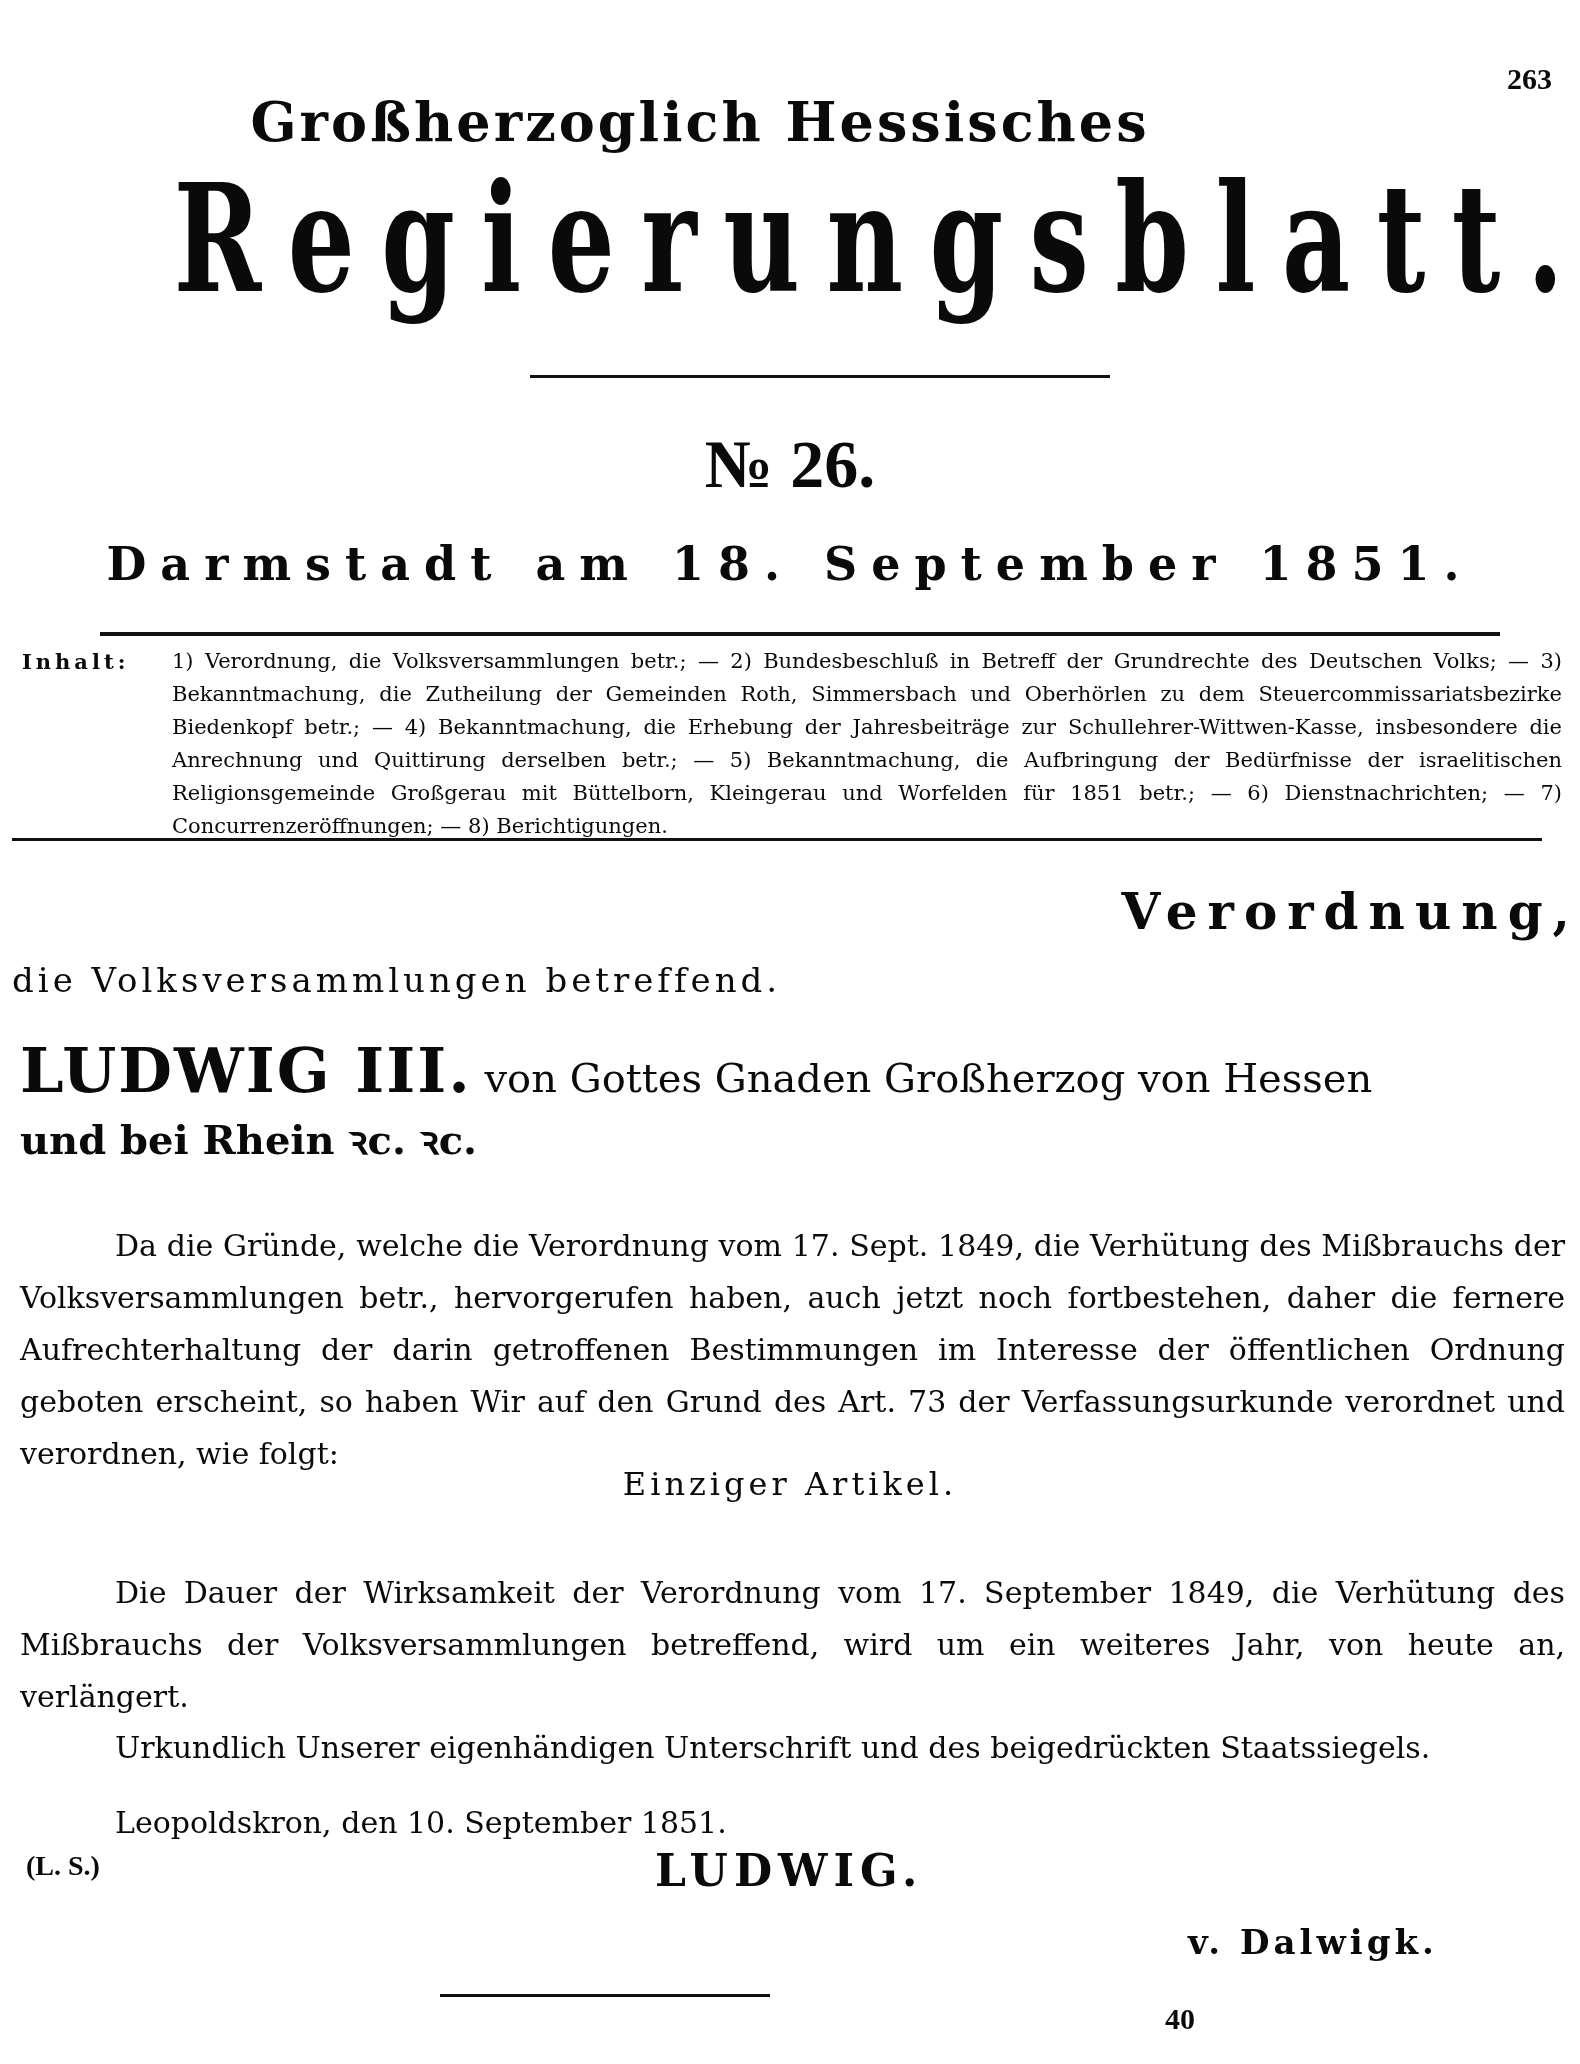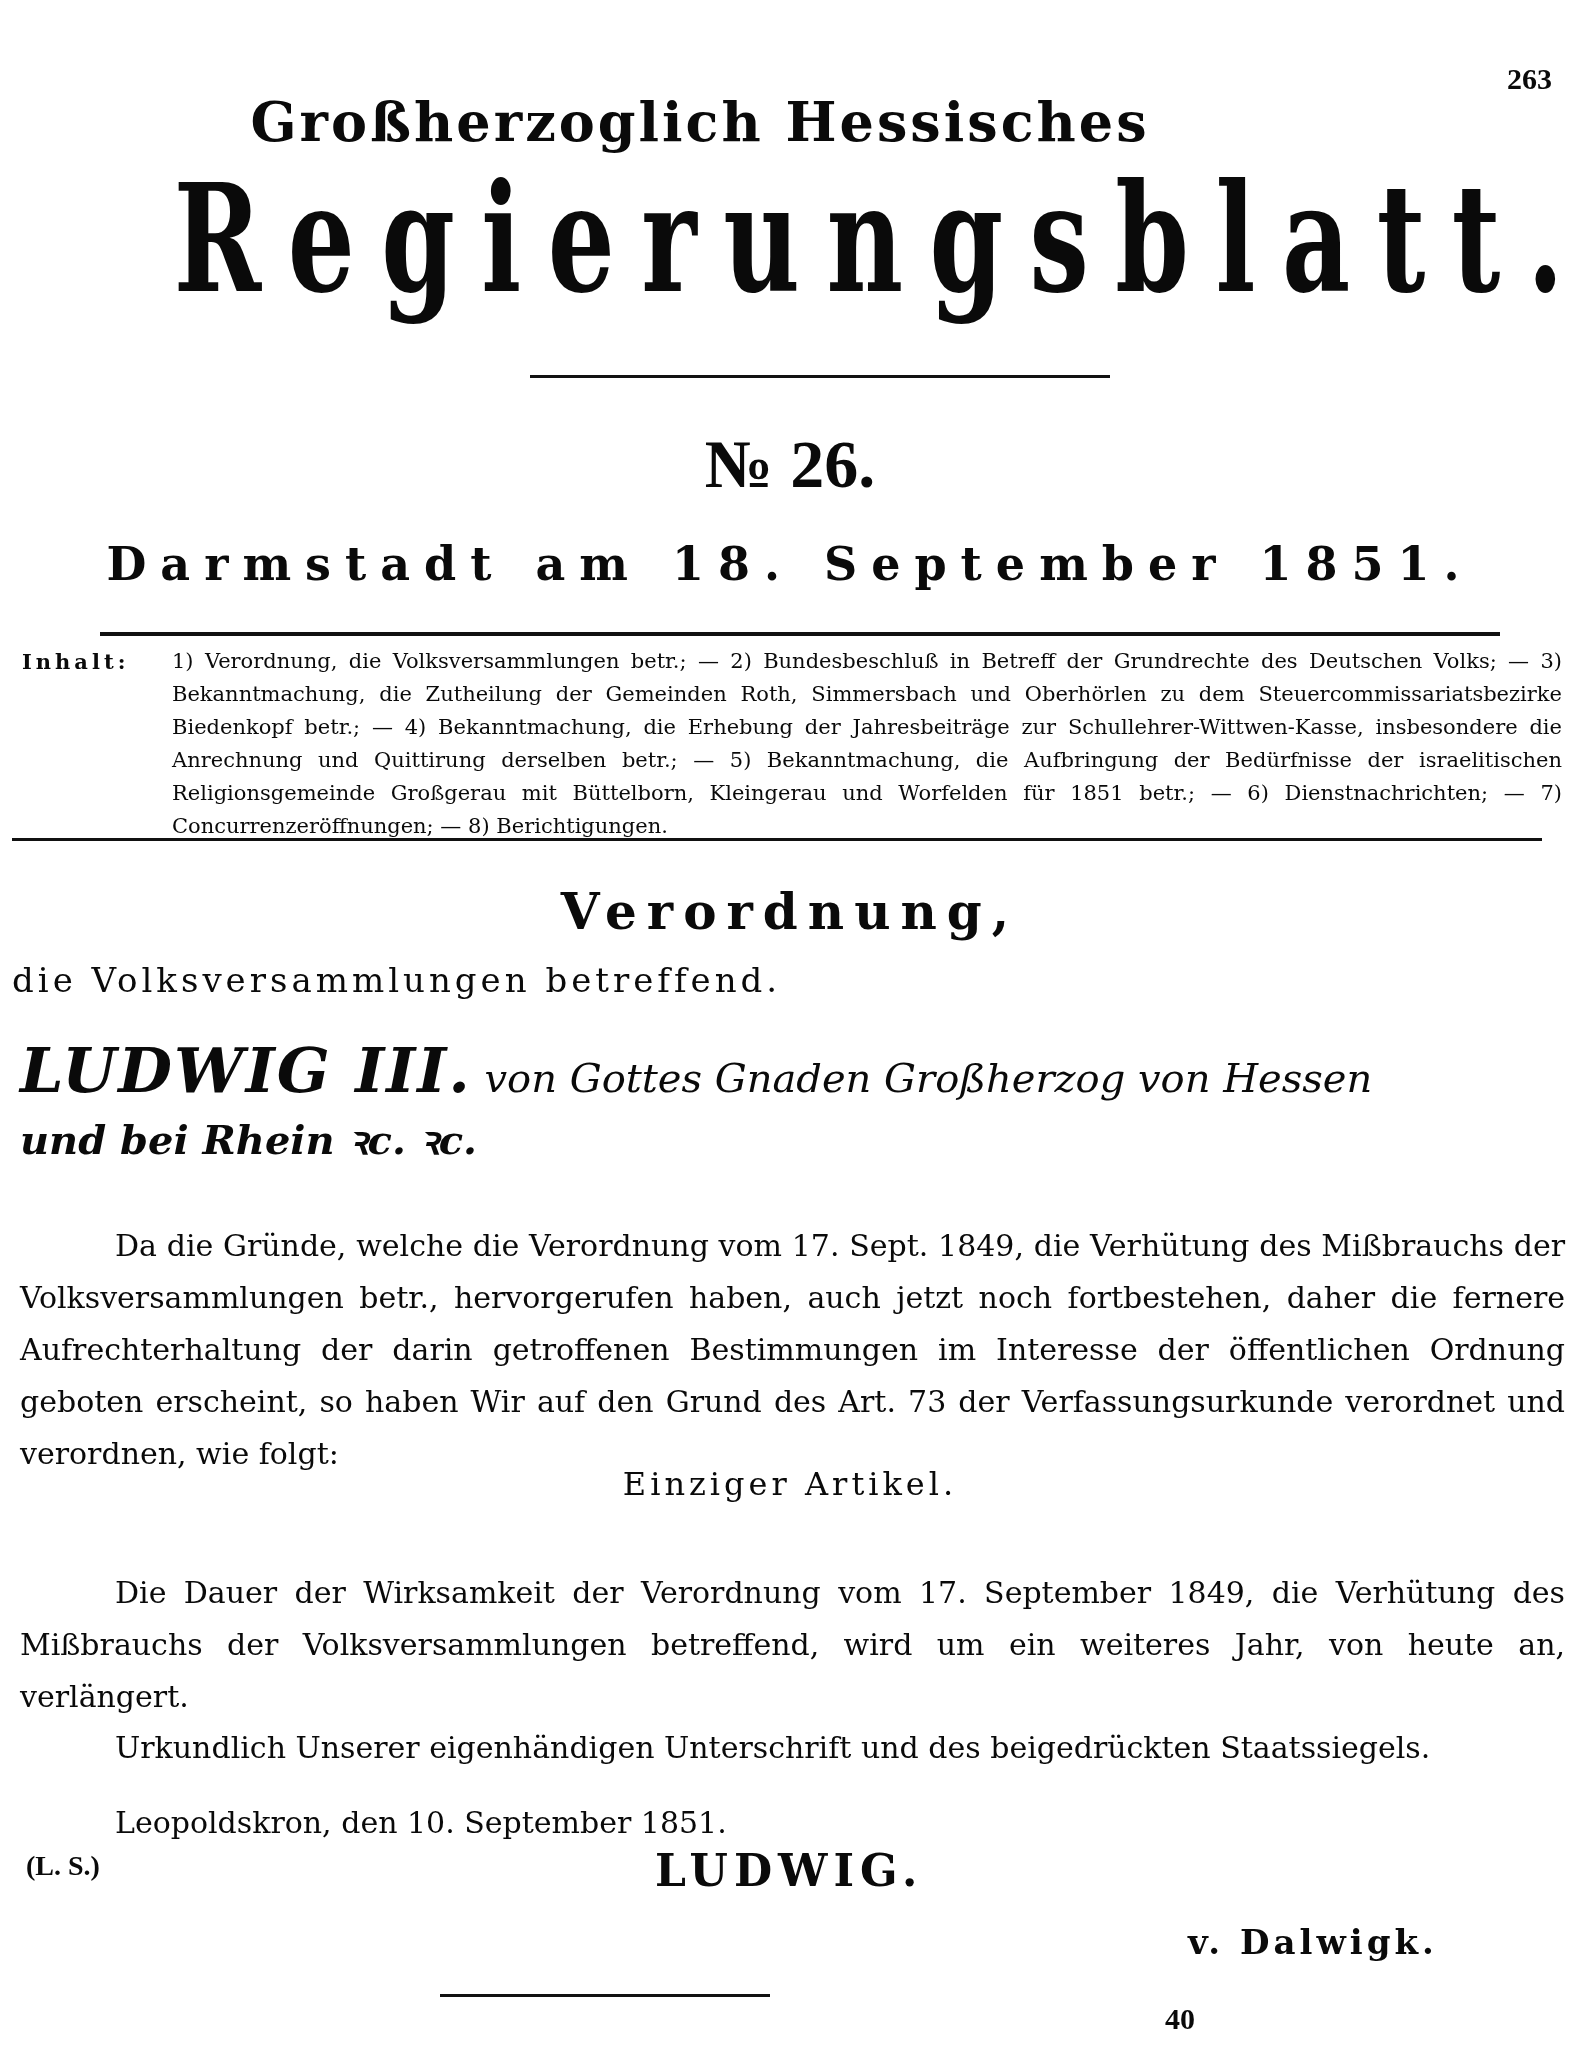--- a/index.html
+++ b/index.html
@@ -11,23 +11,23 @@
   .abs { position: absolute; }
   .page-number { right: 28px; top: 62px; font-size: 30px; font-weight: bold; font-family: "Liberation Serif", serif; }
   .supertitle { left: 0; width: 1400px; top: 90px; text-align: center; font-size: 54px; font-weight: bold; letter-spacing: 3px; font-family: "DejaVu Serif", serif; }
   .maintitle { left: 0; width: 1580px; top: 160px; text-align: center; font-size: 150px; font-weight: bold; letter-spacing: 34px; font-family: "DejaVu Serif Condensed", "DejaVu Serif", serif; transform: scaleX(0.78); line-height: 1.05; }
   .rule { background: #111; }
   .issue { left: 0; width: 1580px; top: 425px; text-align: center; font-size: 68px; font-weight: bold; font-family: "Liberation Serif", serif; }
   .dateline { left: 0; width: 1580px; top: 537px; text-align: center; font-size: 46px; font-weight: bold; letter-spacing: 14px; font-family: "DejaVu Serif", serif; }
   .toc { left: 22px; width: 1540px; top: 645px; font-size: 21px; line-height: 33px; font-family: "DejaVu Serif", serif; }
   .toc-label { position: absolute; left: 0; top: 0; font-weight: bold; letter-spacing: 4px; }
   .toc-body { margin-left: 150px; text-align: justify; }
-  .heading { left: 0; width: 1580px; top: 882px; text-align: center; font-size: 50px; font-weight: bold; letter-spacing: 10px; font-family: "DejaVu Serif", serif; }
+  .heading { left: 0; width: 1580px; top: 882px; text-align: right; font-size: 50px; font-weight: bold; letter-spacing: 10px; font-family: "DejaVu Serif", serif; }
   .subheading { left: 12px; width: 1580px; top: 960px; text-align: left; font-size: 34px; letter-spacing: 4px; font-family: "DejaVu Serif", serif; }
-  .intitulation { left: 20px; width: 1545px; top: 1040px; font-size: 40px; line-height: 62px; text-align: justify; font-family: "DejaVu Serif", serif; font-style: italic; }
+  .intitulation { left: 20px; width: 1545px; top: 1040px; font-size: 40px; line-height: 62px; text-align: justify; font-family: "DejaVu Serif", serif; }
   .intitulation .name { font-size: 62px; font-weight: bold; letter-spacing: 2px; }
   .intitulation .bold { font-weight: bold; }
   .para { left: 20px; width: 1545px; font-size: 30px; line-height: 52px; text-align: justify; font-family: "DejaVu Serif", serif; margin-top: 45px; }
   .para .indent { display: inline-block; width: 95px; }
   .article-title { left: 0; width: 1580px; top: 1465px; text-align: center; font-size: 32px; letter-spacing: 4px; font-family: "DejaVu Serif", serif; }
   .closing { left: 115px; font-size: 30px; font-family: "DejaVu Serif", serif; margin-top: 40px; }
   .seal { left: 26px; top: 1850px; font-size: 28px; font-weight: bold; font-family: "Liberation Serif", serif; }
   .signature { left: 655px; top: 1845px; font-size: 44px; font-weight: bold; letter-spacing: 6px; font-family: "DejaVu Serif", serif; }
   .countersign { left: 1188px; top: 1922px; font-size: 34px; font-weight: bold; letter-spacing: 4px; font-family: "DejaVu Serif", serif; }
   .sheet-no { left: 1165px; top: 2002px; font-size: 30px; font-weight: bold; font-family: "Liberation Serif", serif; }

